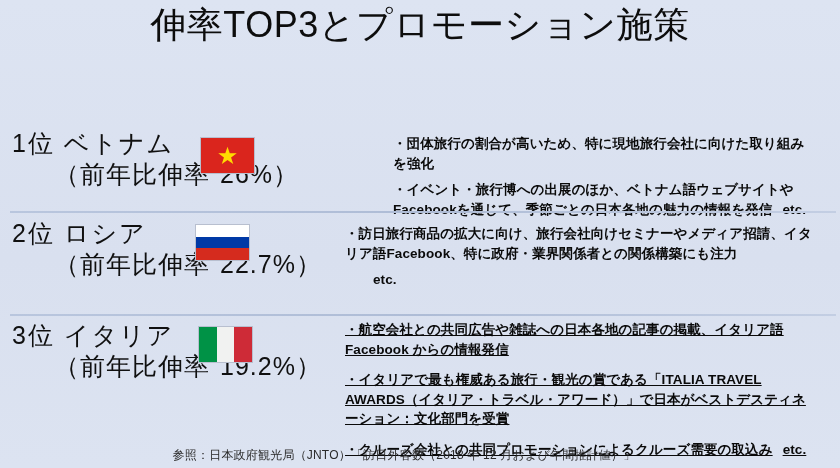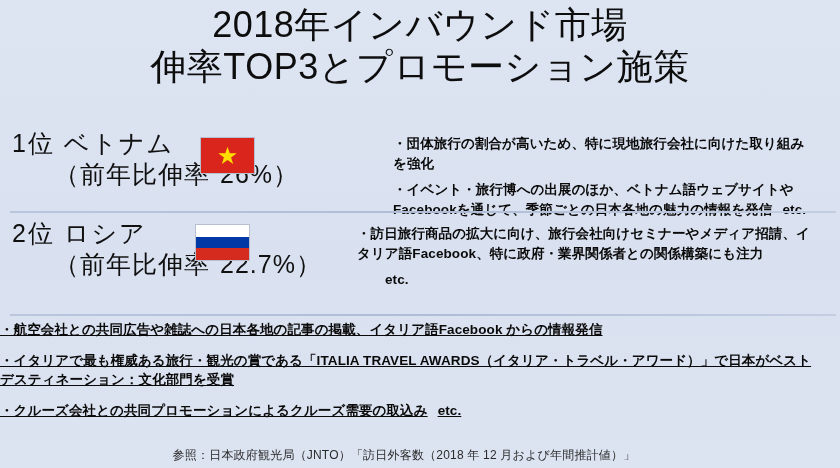--- a/index.html
+++ b/index.html
@@ -45,21 +45,21 @@
 
   
   .rank-row {
     position: absolute;
     left: 0;
     width: 840px;
     display: flex;
     align-items: flex-start;
   }
   #row-1 { top: 128px; height: 80px; gap: 48px; }
-  #row-2 { top: 218px; height: 92px; gap: 12px; }
+  #row-2 { top: 218px; height: 92px; }
   #row-3 { top: 320px; height: 118px; }
 
   .left-col {
     position: relative;
     width: 345px;
     flex: 0 0 345px;
     padding-left: 12px;
     box-sizing: border-box;
   }
   .country-line {
@@ -167,21 +167,20 @@
     padding-right: 8px;
     box-sizing: border-box;
   }
 </style>
 </head>
 <body>
 
 <div id="slide">
 
   <div id="title-block">
-    <div class="title-line">2018年インバウンド市場</div>
     <div class="title-line second">伸率TOP3とプロモーション施策</div>
   </div>
 
   <div class="rank-row" id="row-1">
     <div class="left-col">
       <div class="country-line">1位 ベトナム</div>
       <div class="growth-line">
         <span>（前年比伸率</span><span class="pct">26%）</span>
       </div>
       <div class="flag" id="flag-vn">
@@ -218,20 +217,31 @@
       </div>
       <div class="bullet">
         <span class="bullet-indent">etc.</span>
       </div>
     </div>
   </div>
 
   <div class="divider" id="divider-2"></div>
 
   <div class="rank-row" id="row-3">
+    <div class="left-col">
+      <div class="country-line">3位 イタリア</div>
+      <div class="growth-line">
+        <span>（前年比伸率</span><span class="pct">19.2%）</span>
+      </div>
+      <div class="flag" id="flag-it">
+        <span class="stripe s-green"></span>
+        <span class="stripe s-white"></span>
+        <span class="stripe s-red"></span>
+      </div>
+    </div>
     <div class="right-col">
       <div class="bullet">
         <span>・航空会社との共同広告や雑誌への日本各地の記事の掲載、イタリア語Facebook からの情報発信</span>
       </div>
       <div class="bullet">
         <span>・イタリアで最も権威ある旅行・観光の賞である「ITALIA TRAVEL AWARDS（イタリア・トラベル・アワード）」で日本がベストデスティネーション：文化部門を受賞</span>
       </div>
       <div class="bullet">
         <span>・クルーズ会社との共同プロモーションによるクルーズ需要の取込み</span><span class="etc">etc.</span>
       </div>

